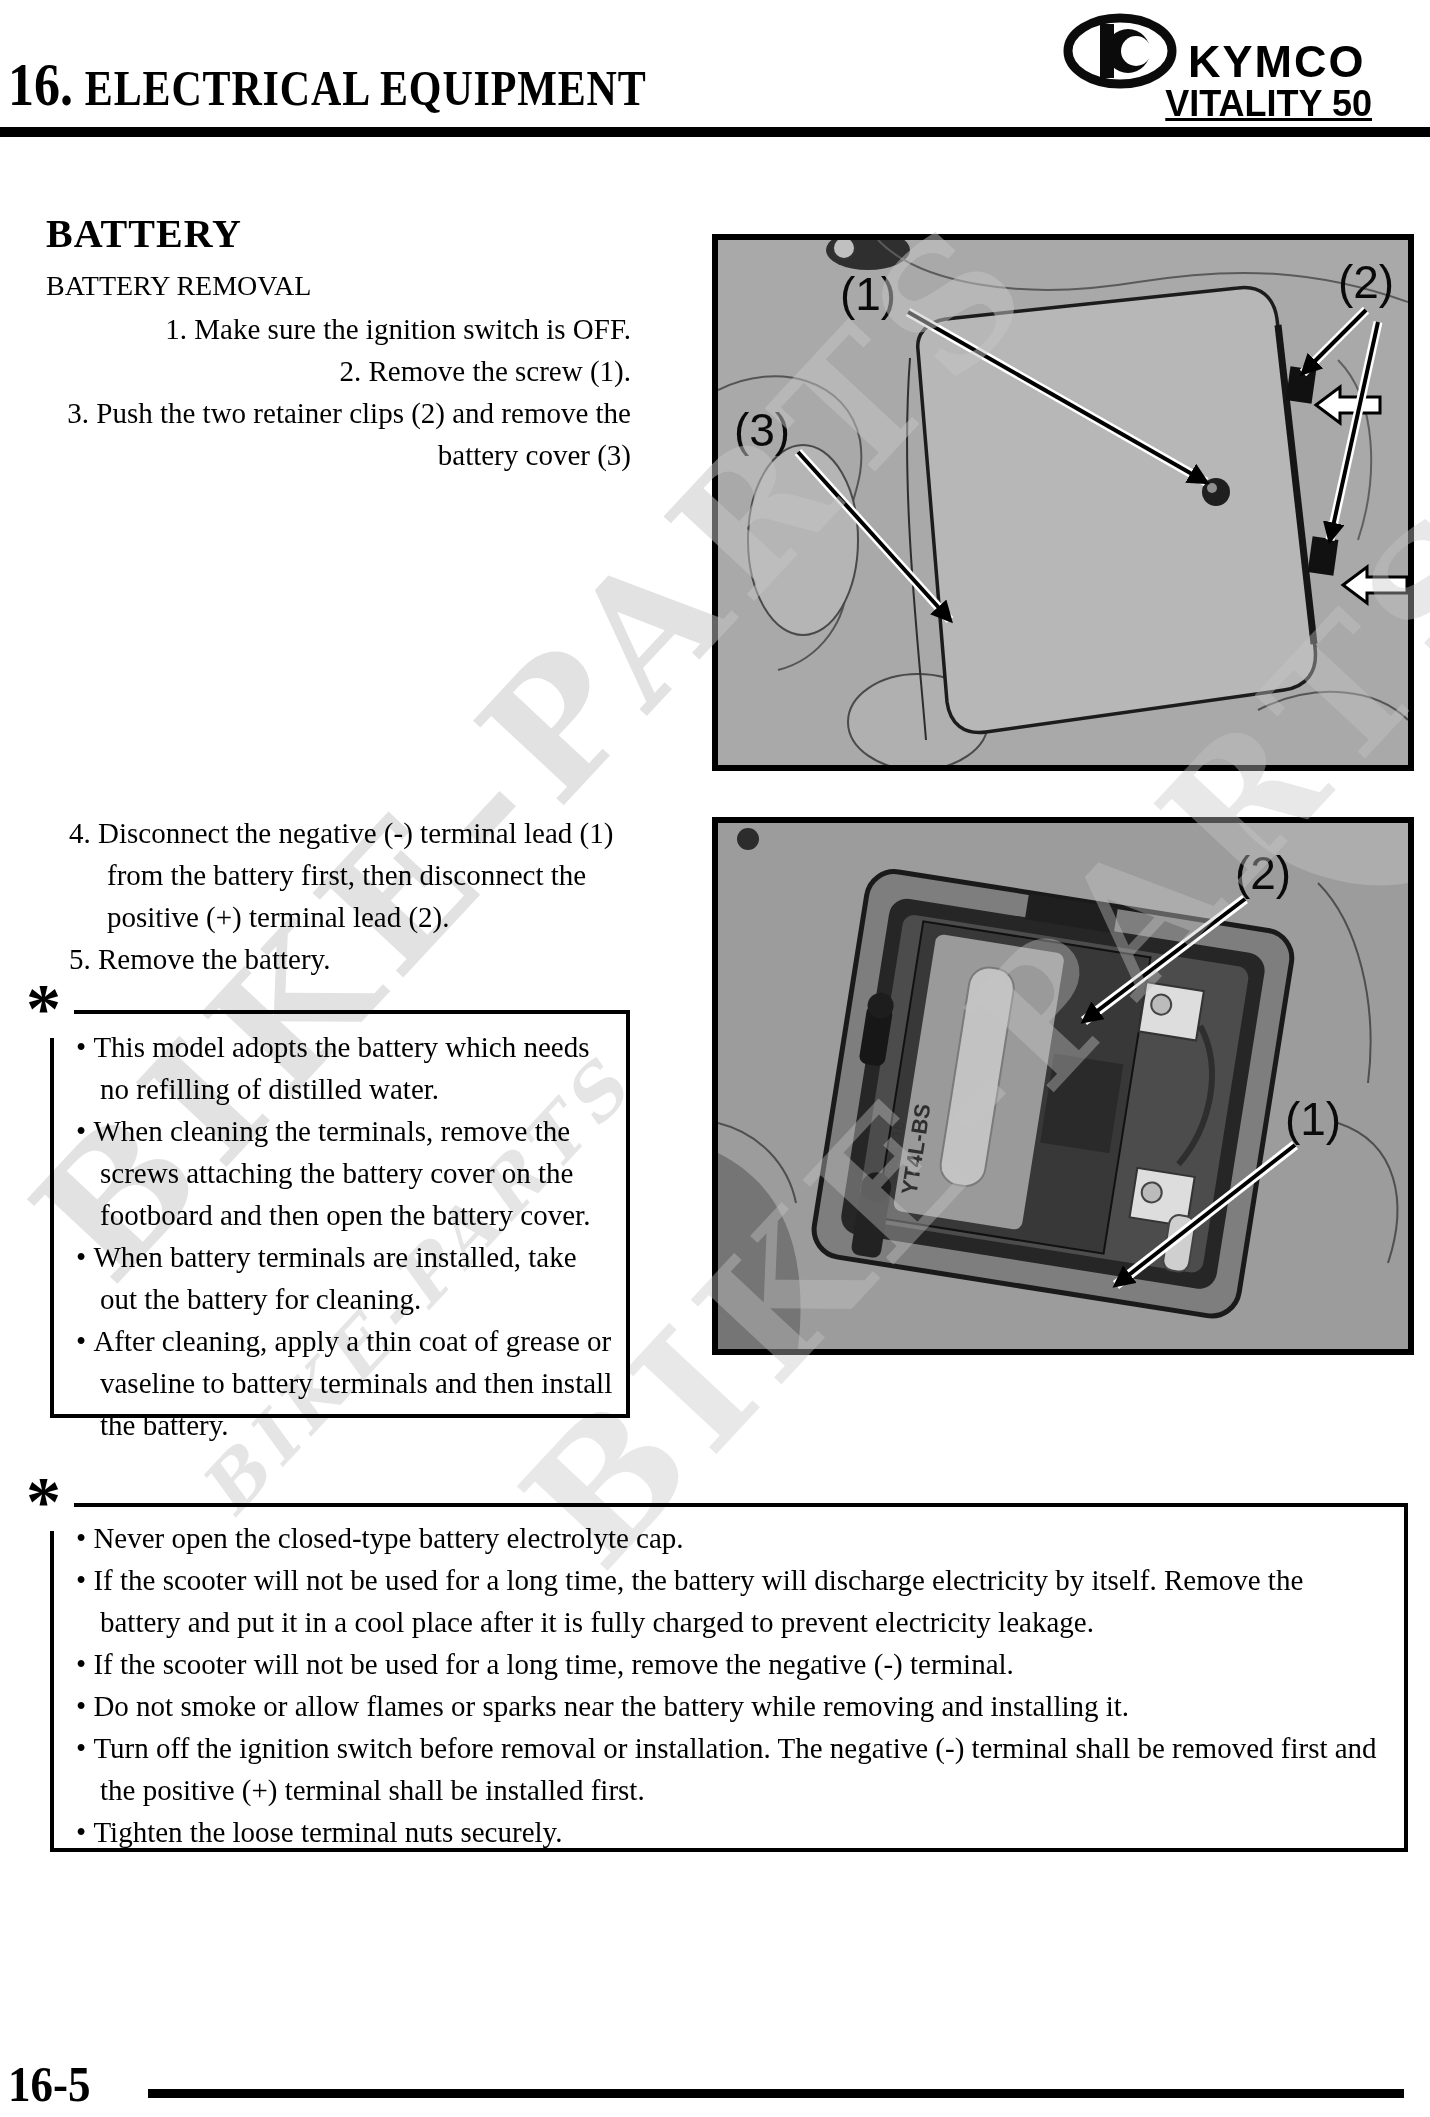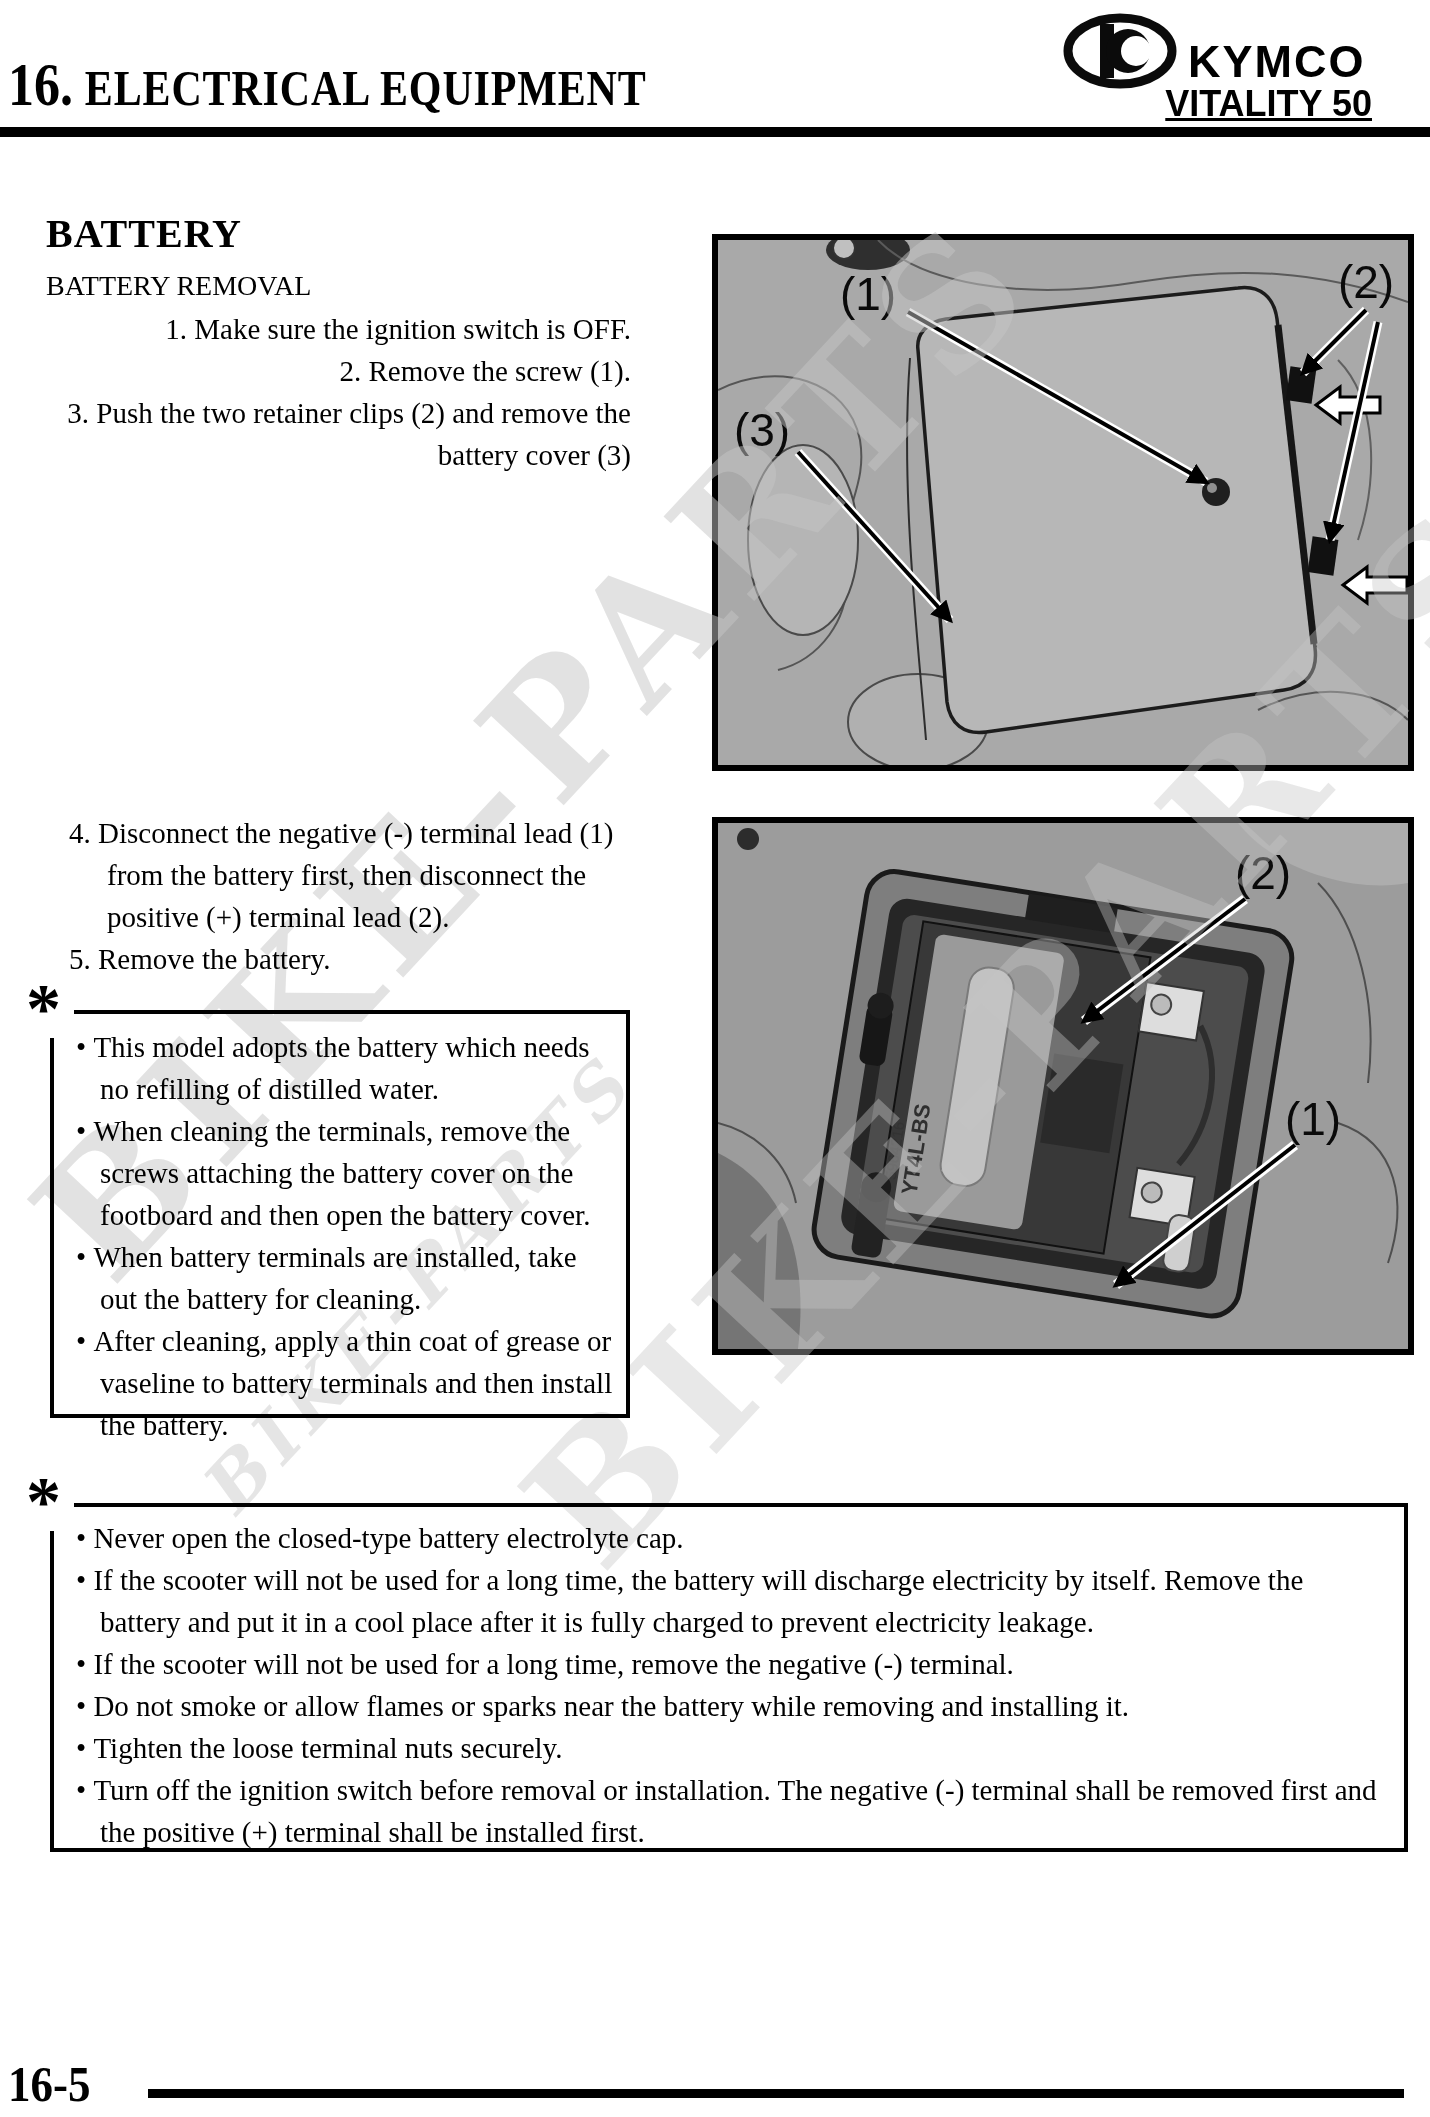--- a/index.html
+++ b/index.html
@@ -214,21 +214,21 @@
     <span class="ast">*</span>
     <span class="b-top"></span>
     <span class="b-left"></span>
     <span class="b-right"></span>
     <span class="b-bot"></span>
     <ul>
       <li>Never open the closed-type battery electrolyte cap.</li>
       <li>If the scooter will not be used for a long time, the battery will discharge electricity by itself. Remove the battery and put it in a cool place after it is fully charged to prevent electricity leakage.</li>
       <li>If the scooter will not be used for a long time, remove the negative (-) terminal.</li>
       <li>Do not smoke or allow flames or sparks near the battery while removing and installing it.</li>
+      <li>Turn off the ignition switch before removal or installation. The negative (-) terminal shall be removed first and the positive (+) terminal shall be installed first.</li>
       <li>Tighten the loose terminal nuts securely.</li>
-      <li>Turn off the ignition switch before removal or installation. The negative (-) terminal shall be removed first and the positive (+) terminal shall be installed first.</li>
     </ul>
   </div>
 
   <div class="txt pagenum">16-5</div>
   <div class="txt frule"></div>
 
 </div>
 
 </body></html>

